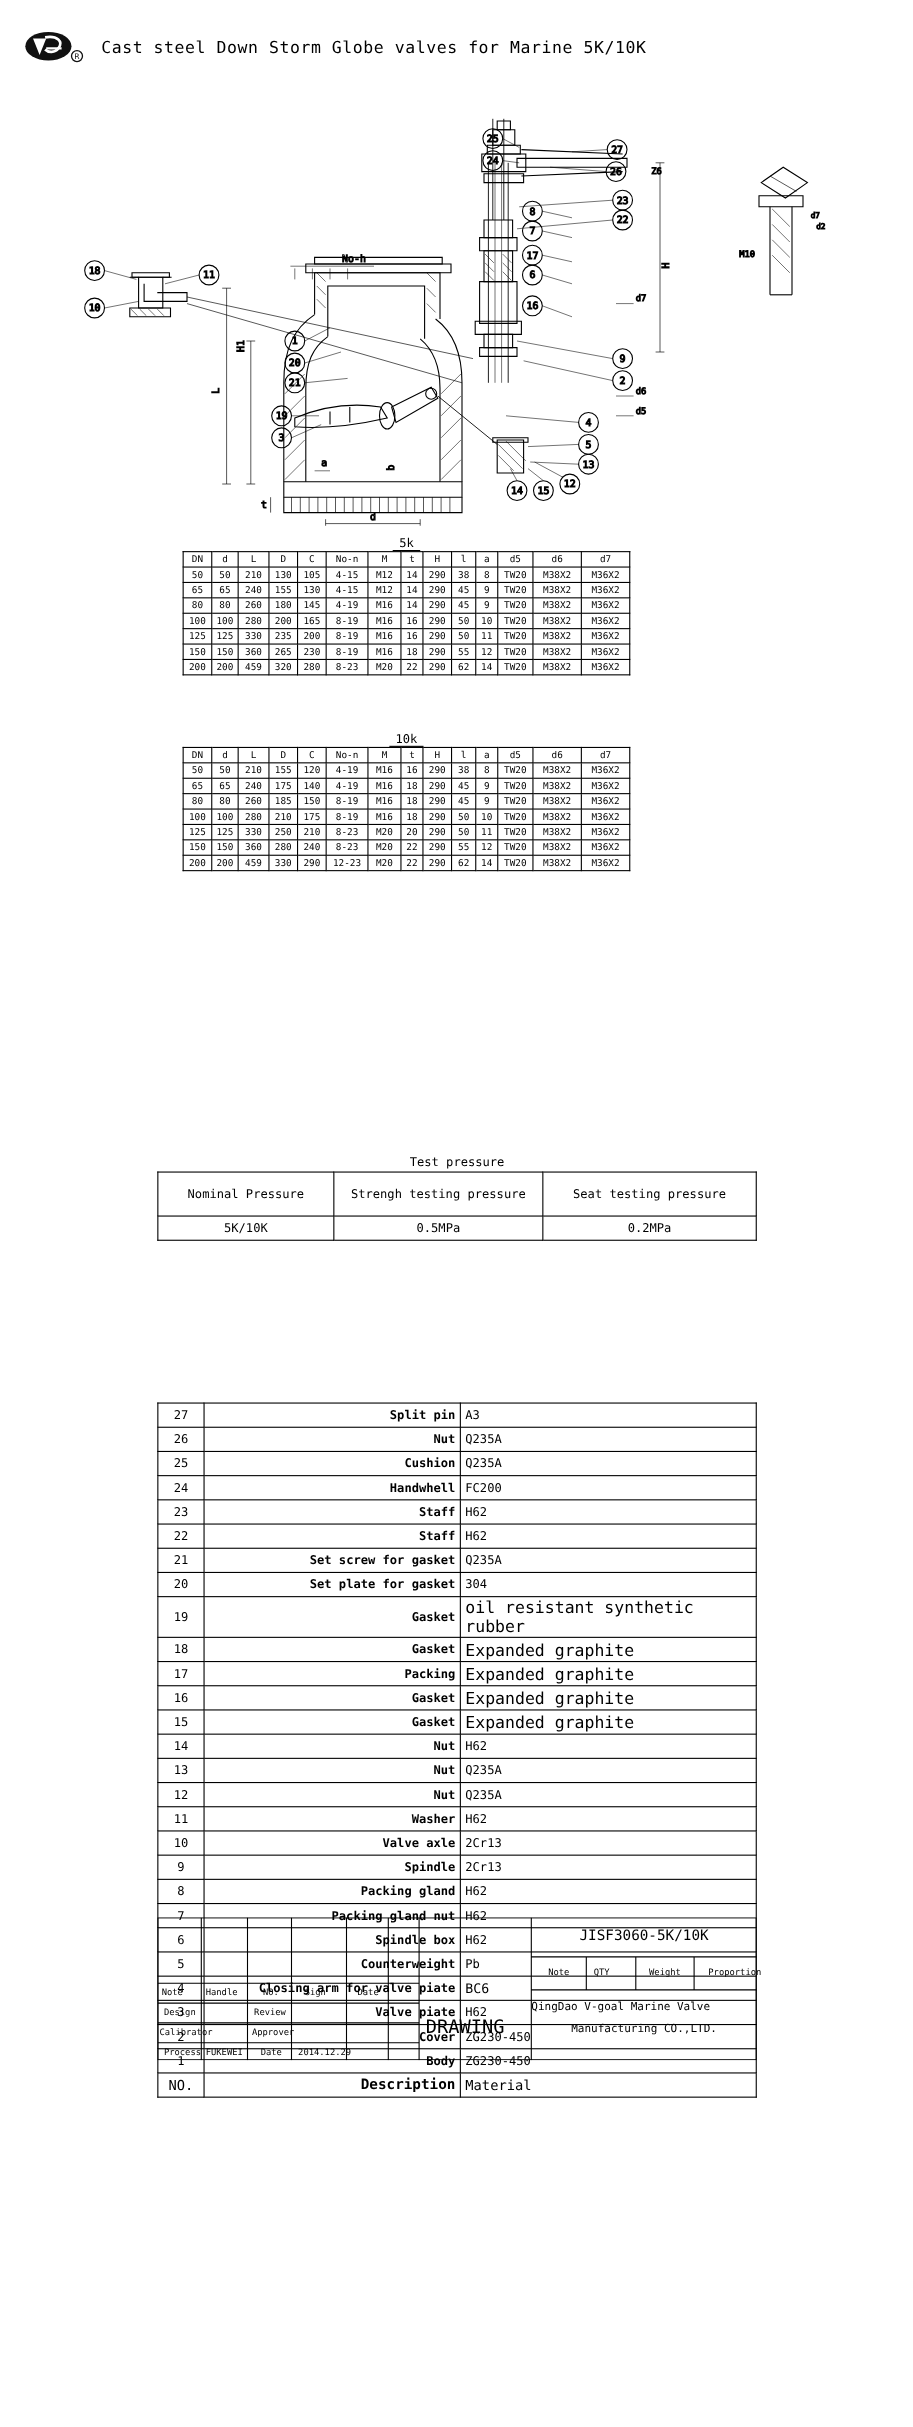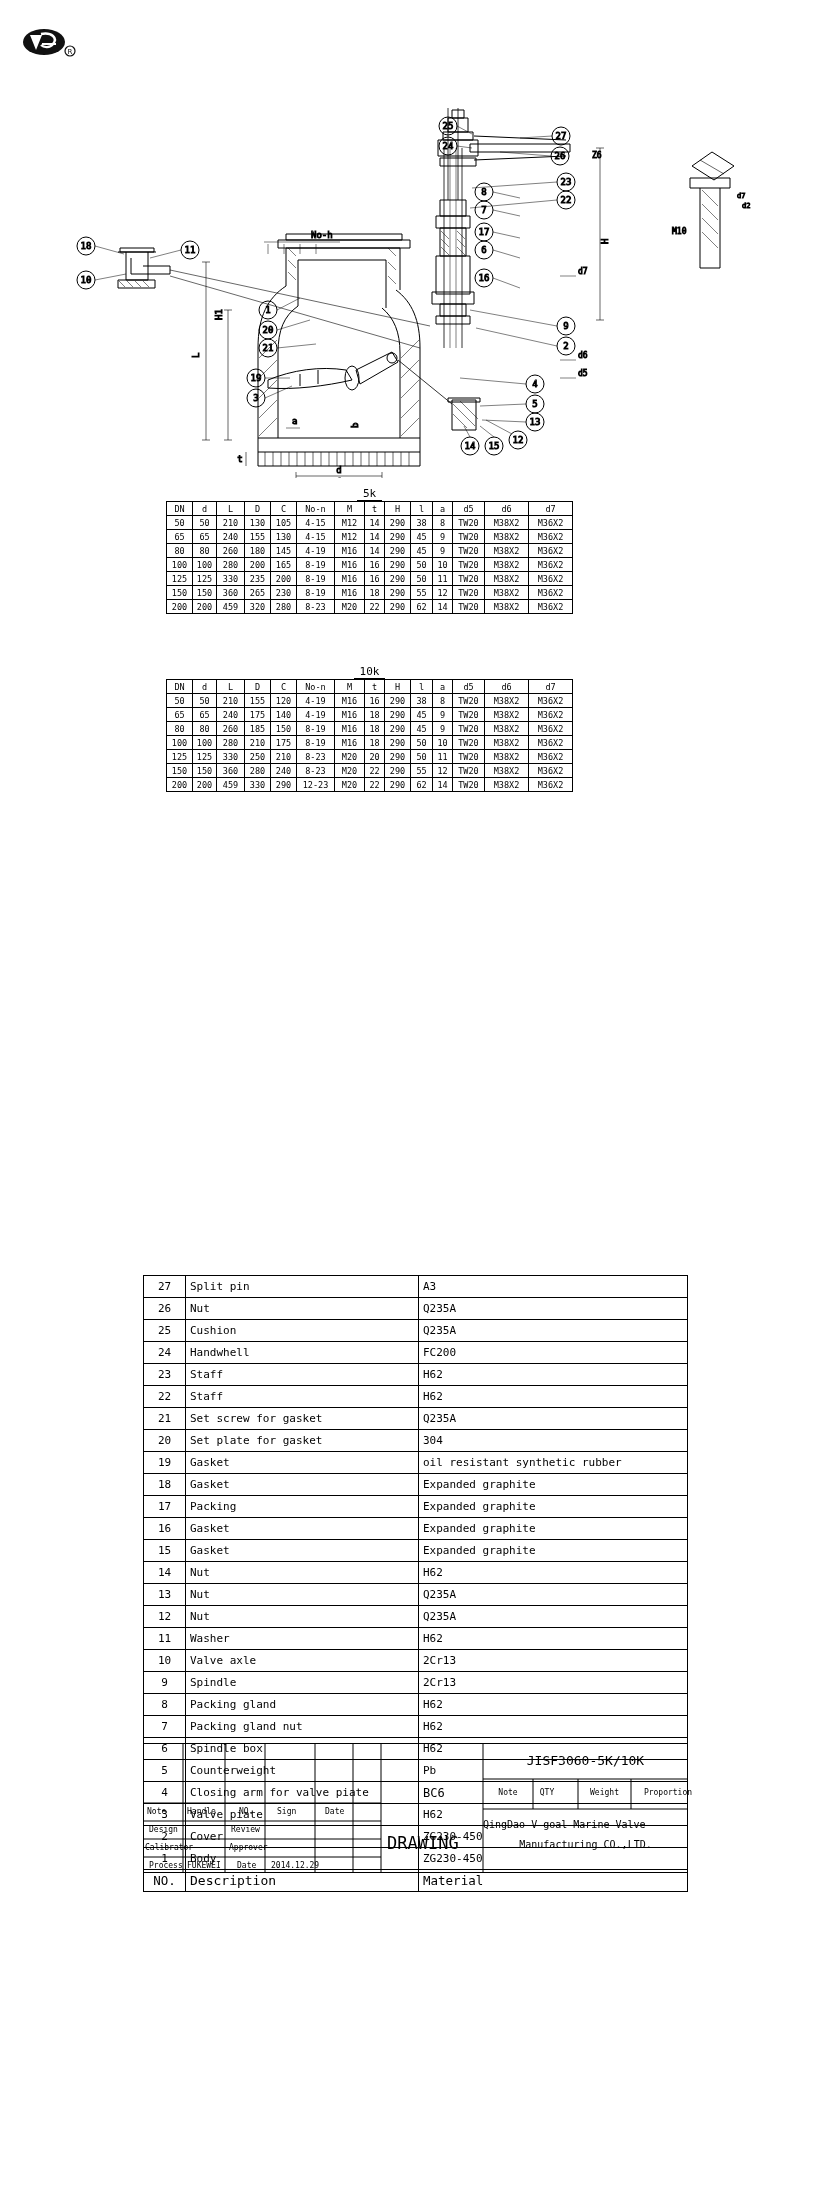--- a/index.html
+++ b/index.html
@@ -48,23 +48,23 @@
   .tp-title { text-align:center; font-size:11px; font-family:"DejaVu Sans Mono", monospace; margin-bottom:2px;}
   table.tp { border-collapse:collapse; width:545px; font-size:11px; font-family:"DejaVu Sans Mono", monospace;}
   table.tp td { border:1px solid #000; text-align:center; padding:4px 2px; font-weight:normal; }
   table.tp td.h { height:40px; }
 
   
   .parts { position:absolute; left:143px; top:1275px; width:545px; }
   table.parts-tbl { border-collapse:collapse; width:545px; font-family:"DejaVu Sans Mono", monospace; }
   table.parts-tbl td { border:1px solid #000; height:22px; padding:0 4px; }
   td.c-no { width:42px; text-align:center; font-size:11px; }
-  td.c-desc { width:233px; text-align:left; font-size:11px; }
+  td.c-desc { width:233px; text-align:right; font-size:11px;font-weight:bold; }
   td.c-mat { text-align:left; font-size:11px; }
-  td.c-mat.small { font-size:11px; }
+  td.c-mat.small { font-size:15px; }
   td.c-mat.big { font-size:12px; }
   tr.hdr td { font-size:12.5px; }
   tr.hdr td.c-desc { font-size:13px; }
 
   
   .titleblock { position:absolute; left:143px; top:1743px; width:545px; height:130px; }
   .titleblock svg { display:block; }
   .tb-text { position:absolute; font-family:"DejaVu Sans Mono", monospace; }
 </style>
 </head>
@@ -76,20 +76,21 @@
     <div class="logo">
       <svg width="56" height="32" viewBox="0 0 56 32">
         <ellipse cx="22" cy="14" rx="21" ry="13" fill="#111"></ellipse>
         <path d="M8 7 L20 7 L14 22 Z" fill="#fff"></path>
         <path d="M19 6 C30 4 36 10 31 16 C28 20 22 20 19 17" fill="none" stroke="#fff" stroke-width="2.4"></path>
         <path d="M20 16 L34 16" stroke="#fff" stroke-width="2"></path>
         <circle cx="48" cy="23" r="5" fill="none" stroke="#111" stroke-width="1.2"></circle>
         <text x="48" y="26" font-size="7" text-anchor="middle" fill="#111" font-family="DejaVu Sans, sans-serif">R</text>
       </svg>
     </div>
+    <div class="header-title">Cast steel Down Storm Globe valves for Marine 5K/10K</div>
   </div>
 
   <div class="drawing">
     <svg width="830" height="430" viewBox="0 0 830 430">
       <g stroke="#000" fill="none" stroke-width="1" font-family="DejaVu Sans Mono, monospace" font-size="8">
 
         <path d="M258,390 L420,390 L420,404 L258,404 Z"></path>
         <path d="M265,404 L265,418 M273,404 L273,418 M281,404 L281,418 M289,404 L289,418
                  M297,404 L297,418 M305,404 L305,418 M313,404 L313,418 M321,404 L321,418
                  M329,404 L329,418 M337,404 L337,418 M345,404 L345,418 M353,404 L353,418
@@ -584,20 +585,37 @@
             <td>62</td>
             <td>14</td>
             <td>TW20</td>
             <td>M38X2</td>
             <td>M36X2</td>
           </tr>
         </tbody>
     </table>
   </div>
 
+  <div class="tp-wrap">
+    <div class="tp-title">Test pressure</div>
+    <table class="tp">
+      <tbody>
+          <tr>
+        <td class="h" style="width:160px">Nominal Pressure</td>
+        <td class="h" style="width:190px">Strengh testing pressure</td>
+        <td class="h">Seat testing pressure</td>
+      </tr>
+      <tr>
+        <td>5K/10K</td>
+        <td>0.5MPa</td>
+        <td>0.2MPa</td>
+      </tr>
+    </tbody>
+      </table>
+  </div>
 
   <div class="parts">
     <table class="parts-tbl">
         <tbody id="partsBody">
           <tr>
             <td class="c-no">27</td>
             <td class="c-desc">Split pin</td>
             <td class="c-mat">A3</td>
           </tr>
           <tr>

